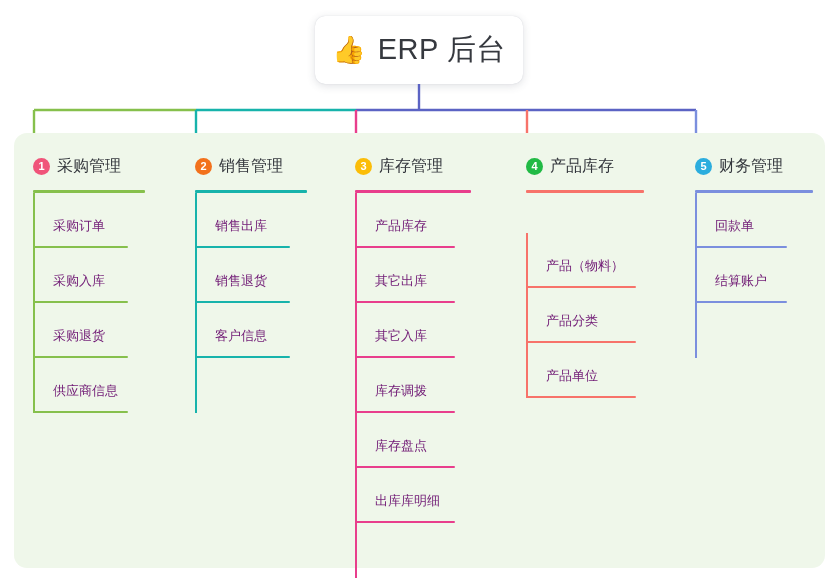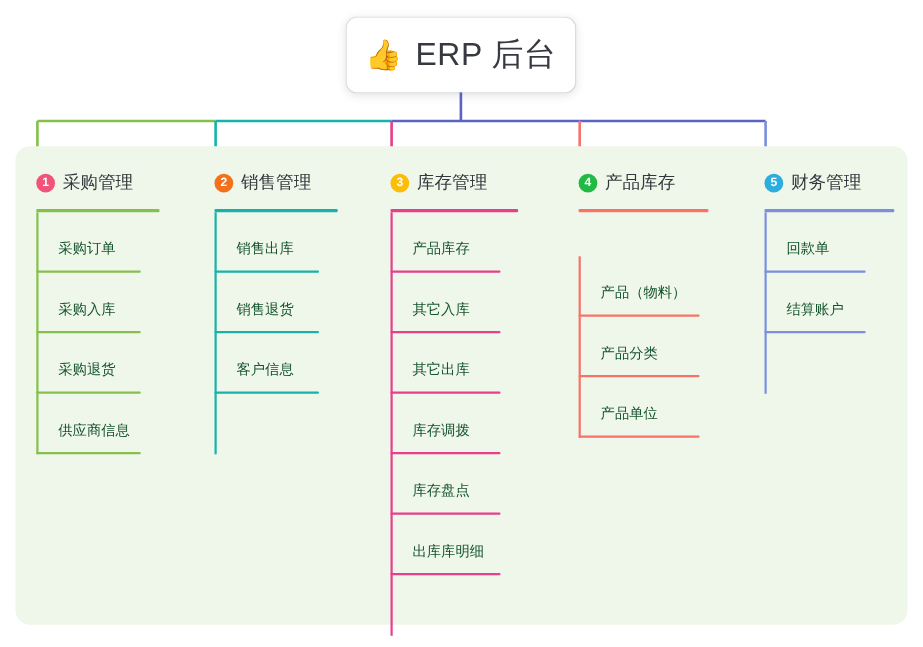--- a/index.html
+++ b/index.html
@@ -127,21 +127,21 @@
   .item {
     position: relative;
     height: 55px;
     box-sizing: border-box;
   }
   .item-label {
     position: absolute;
     left: 20px;
     bottom: 13px;
     font-size: 13px;
-    color: #14532d;
+    color: #701a75;
     white-space: nowrap;
   }
   .item-rule {
     position: absolute;
     left: 0;
     bottom: 0;
     height: 1.6px;
     border-radius: 1px;
   }
 </style>
@@ -232,25 +232,25 @@
           <span class="col-title">库存管理</span>
         </div>
         <div class="col-rule" style="margin-left: 0px; width: 116px; background: rgb(232, 62, 140); margin-top: 9px;"></div>
         <div class="items" style="margin-left: 0px;">
           <div class="spine" style="background: rgb(232, 62, 140); height: 385px;"></div>
           <div class="item">
             <span class="item-label">产品库存</span>
             <div class="item-rule" style="width: 100px; background: rgb(232, 62, 140);"></div>
           </div>
           <div class="item">
+            <span class="item-label">其它出库</span>
+            <div class="item-rule" style="width: 100px; background: rgb(232, 62, 140);"></div>
+          </div>
+          <div class="item">
             <span class="item-label">其它入库</span>
-            <div class="item-rule" style="width: 100px; background: rgb(232, 62, 140);"></div>
-          </div>
-          <div class="item">
-            <span class="item-label">其它出库</span>
             <div class="item-rule" style="width: 100px; background: rgb(232, 62, 140);"></div>
           </div>
           <div class="item">
             <span class="item-label">库存调拨</span>
             <div class="item-rule" style="width: 100px; background: rgb(232, 62, 140);"></div>
           </div>
           <div class="item">
             <span class="item-label">库存盘点</span>
             <div class="item-rule" style="width: 100px; background: rgb(232, 62, 140);"></div>
           </div>

